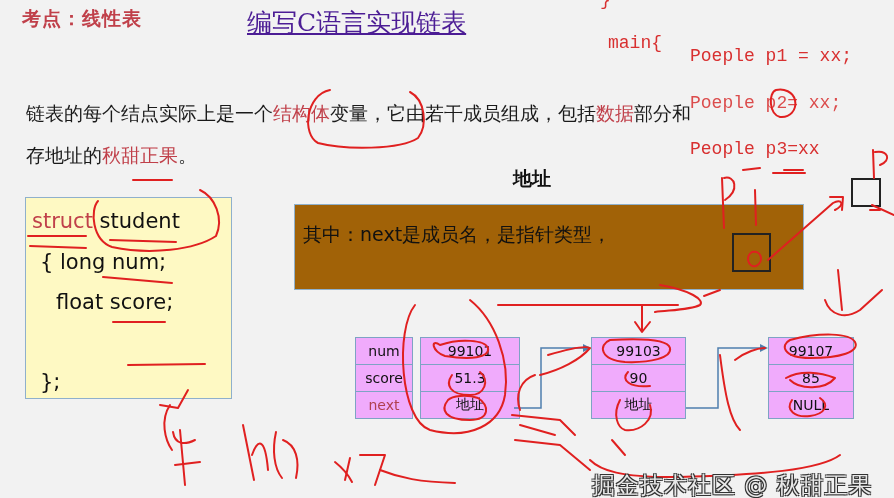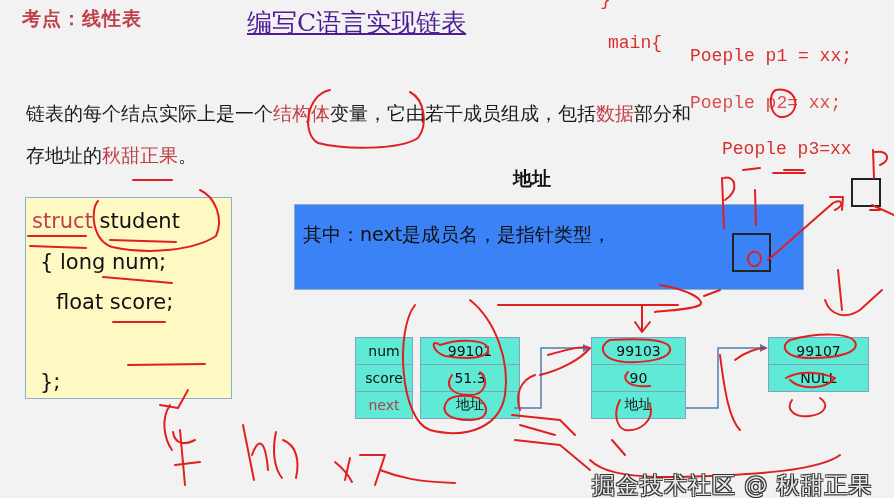--- a/index.html
+++ b/index.html
@@ -16,28 +16,28 @@
   .para .hl { color: #c0404a; }
   .code-red { color: #d83030; font-family: "Liberation Mono", "DejaVu Sans Mono", monospace; font-size: 18px; white-space: nowrap; }
   .struct-box {
     left: 25px; top: 197px; width: 207px; height: 202px;
     border: 1px solid #8fb0cc; background: #fef9c3; box-sizing: border-box;
   }
   .code-line { position: absolute; font-size: 21px; white-space: nowrap; color: #111; }
   .code-line .kw { color: #c0404a; }
   .desc-box {
     left: 294px; top: 204px; width: 510px; height: 86px;
-    border: 1px solid #8fb0cc; background: #3b82f6; box-sizing: border-box;
+    border: 1px solid #8fb0cc; background: #a16207; box-sizing: border-box;
   }
   .desc-line { position: absolute; font-size: 19px; white-space: nowrap; color: #111; }
   .addr-label { left: 513px; top: 166px; font-size: 19px; font-weight: bold; color: #111; }
   table.node { position: absolute; border-collapse: collapse; }
   table.node td {
     border: 1.5px solid #7ea3c4; height: 26px; text-align: center;
-    font-size: 14px; color: #111; padding: 0; background: #5eead4;
+    font-size: 14px; color: #111; padding: 0; background: #f0abfc;
   }
   .lbl-next { color: #b04050 !important; }
   .sq { position: absolute; border: 2px solid #222; box-sizing: border-box; }
   .watermark {
     left: 592px; top: 470px; font-size: 23px; color: #e8e8e8;
     text-shadow: 1px 1px 0 #333, -1px -1px 0 #333, 1px -1px 0 #333, -1px 1px 0 #333;
     white-space: nowrap; letter-spacing: 1px;
   }
   svg.ink { position: absolute; left: 0; top: 0; pointer-events: none; }
 </style>
@@ -51,21 +51,21 @@
   <span>链表的每个结点实际上是一个</span><span class="hl">结构体</span><span>变量，它由若干成员组成，包括</span><span class="hl">数据</span><span>部分和</span>
 </div>
 <div class="abs para" style="top:143px;">
   <span>存地址的</span><span class="hl">秋甜正果</span><span>。</span>
 </div>
 
 <div class="abs code-red" style="left:600px; top:-10px;">}</div>
 <div class="abs code-red" style="left:608px; top:33px;">main{</div>
 <div class="abs code-red" style="left:690px; top:46px;">Poeple p1 = xx;</div>
 <div class="abs code-red" style="left:690px; top:93px; opacity:0.85;">Poeple p2= xx;</div>
-<div class="abs code-red" style="left:690px; top:139px;margin-left:32px;">People p3=xx</div>
+<div class="abs code-red" style="left:690px; top:139px;">People p3=xx</div>
 
 <div class="abs addr-label">地址</div>
 
 <div class="abs struct-box">
   <div class="code-line" style="left:6px; top:11px;">
     <span class="kw">struct</span> <span>student</span>
   </div>
   <div class="code-line" style="left:14px; top:52px;">{ long  num;</div>
   <div class="code-line" style="left:30px; top:92px;">float score;</div>
   <div class="code-line" style="left:14px; top:172px;">};</div>
@@ -110,24 +110,27 @@
       </tr>
   <tr>
         <td>90</td>
       </tr>
   <tr>
         <td>地址</td>
       </tr>
 </tbody>
   </table>
 
-<table class="node" style="left:768px; top:337px; width:101px;">
+<table class="node" style="left:768px; top:337px; width:86px;">
   <tbody>
       <tr>
         <td>99107</td>
+      </tr>
+  <tr>
+        <td>85</td>
       </tr>
   <tr>
         <td>NULL</td>
       </tr>
 </tbody>
   </table>
 
 <svg class="ink" width="894" height="498">
   <g stroke="#4f7fae" stroke-width="1.5" fill="none">
     <polyline points="514,408 541,408 541,348 588,348"></polyline>

